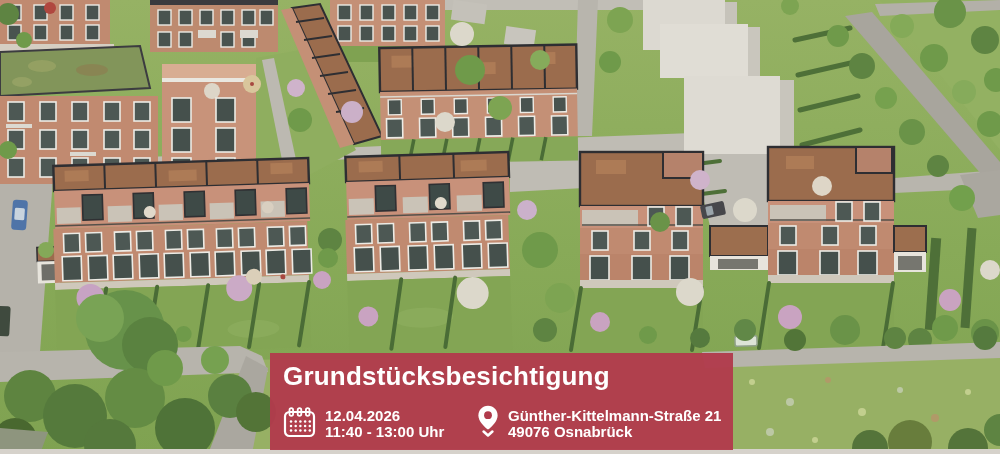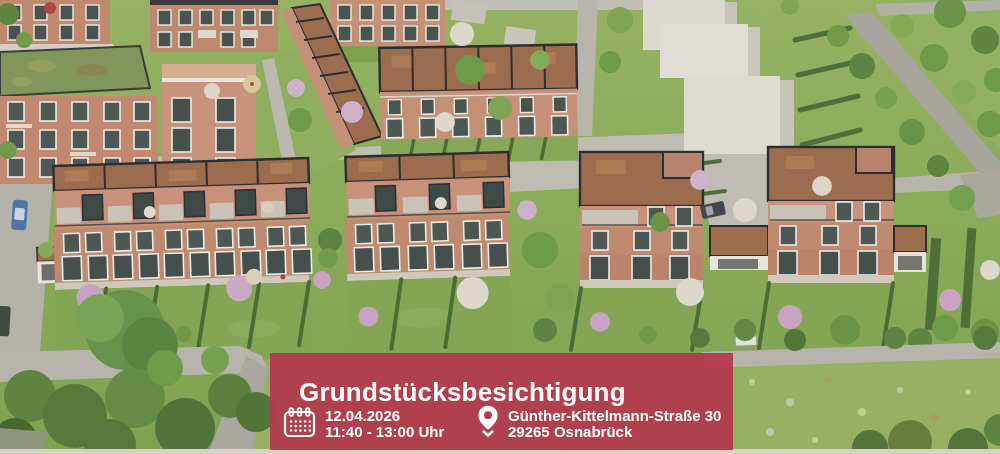--- a/index.html
+++ b/index.html
@@ -1,21 +1,21 @@
 <!DOCTYPE html>
 <html style="--accent: #b13b4c;"><head>
 <meta charset="utf-8">
 <style>
   html,body{margin:0;padding:0;background:#222;}
   .stage{position:relative;width:1000px;height:454px;overflow:hidden;
          font-family:"Liberation Sans","DejaVu Sans",sans-serif;}
   .scene{position:absolute;inset:0;display:block;}
   .banner{position:absolute;left:270px;top:353px;width:463px;height:97px;
           background:rgba(177,59,76,0.96);color:#fff;z-index:5;}
-  .banner-title{position:absolute;left:13px;top:8px;margin:16px;
+  .banner-title{position:absolute;left:13px;top:8px;margin:0;
           font-size:26px;font-weight:700;letter-spacing:.2px;white-space:nowrap;}
   .info-row{position:absolute;left:13px;top:52px;right:6px;display:flex;align-items:flex-start;}
   .info-item{display:flex;align-items:center;}
   .info-item .ic{flex:0 0 auto;margin-right:9px;}
   .info-text{font-size:15px;font-weight:700;line-height:16.5px;white-space:nowrap;padding-top:1px;}
   .item-date{width:194px;}
   .cal-ic{margin-top:2px;}
 </style>
 </head>
 <body>
@@ -498,20 +498,20 @@
     </div>
     <div class="info-item">
       <span class="ic">
         <svg width="22" height="33" viewBox="0 0 22 33">
           <path d="M11 0.8 C5.2 0.8 1.4 5.4 1.4 10.4 C1.4 16 7 21.6 11 24.6 C15 21.6 20.6 16 20.6 10.4 C20.6 5.4 16.8 0.8 11 0.8 Z" fill="#ffffff"></path>
           <circle cx="11" cy="10.2" r="3.9" fill="#b13b4c"></circle>
           <path d="M6.6 26.6 L11 30.4 L15.4 26.6" fill="none" stroke="#ffffff" stroke-width="2.6" stroke-linecap="round" stroke-linejoin="round"></path>
         </svg>
       </span>
       <div class="info-text">
-        <div>Günther-Kittelmann-Straße 30</div>
-        <div>29265 Osnabrück</div>
+        <div>Günther-Kittelmann-Straße 21</div>
+        <div>49076 Osnabrück</div>
       </div>
     </div>
   </div>
 </div>
 
 </div>
 
 </body></html>

